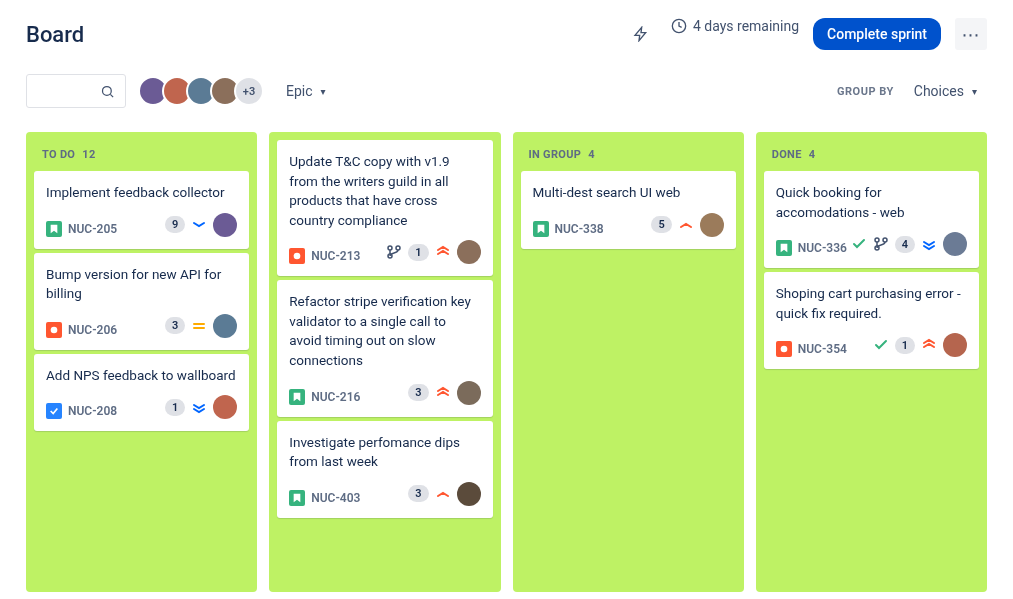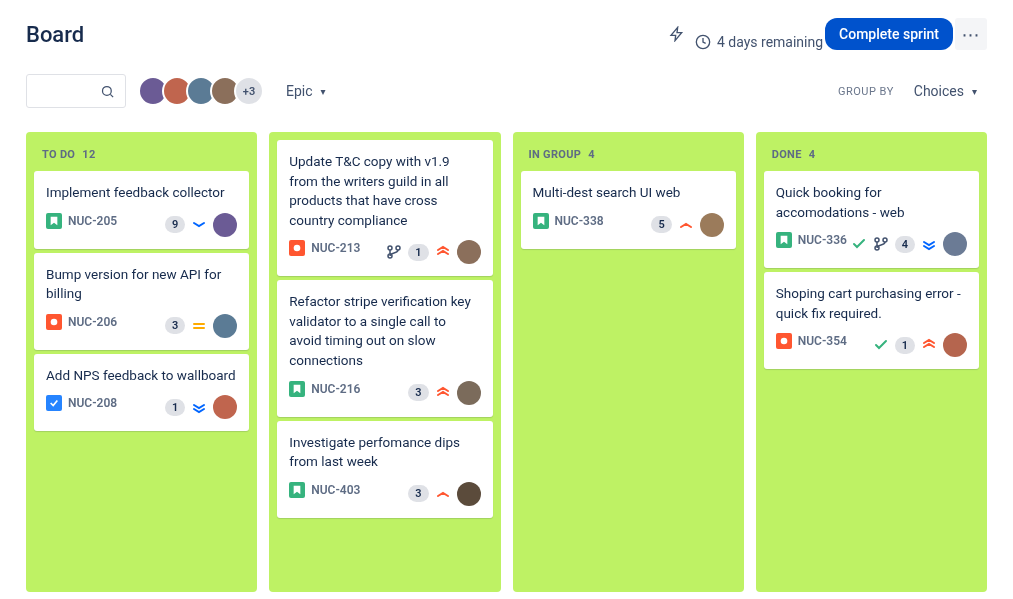--- a/index.html
+++ b/index.html
@@ -1,40 +1,40 @@
 <!DOCTYPE html>
 <html><head>
 <meta charset="utf-8">
 <style>
 *{box-sizing:border-box;margin:0;padding:0;font-family:-apple-system,BlinkMacSystemFont,"Segoe UI",Roboto,sans-serif}
 body{background:#fff;padding:18px 26px;width:1013px;color:#172B4D}
 .header{display:flex;align-items:center;justify-content:space-between;margin-bottom:24px}
 .title{font-size:22px;font-weight:500;color:#172B4D}
-.header-right{display:flex;align-items:flex-end;gap:2px}
+.header-right{display:flex;align-items:flex-start;gap:14px}
 .icon-btn{width:32px;height:32px;border-radius:3px;display:flex;align-items:center;justify-content:center;cursor:pointer;color:#42526E}
 .remaining{font-size:14px;color:#42526E;display:flex;align-items:center;gap:6px}
 .btn-primary{background:#0052CC;color:#fff;border:none;padding:8px 14px;border-radius:12px;font-size:14px;font-weight:500;cursor:pointer}
 .btn-more{background:#F4F5F7;border:none;width:32px;height:32px;border-radius:3px;cursor:pointer;font-size:18px;color:#42526E;letter-spacing:1px}
 .toolbar{display:flex;align-items:center;justify-content:space-between;margin-bottom:24px}
 .toolbar-left{display:flex;align-items:center;gap:12px}
 .search{width:100px;height:34px;border:1px solid #DFE1E6;border-radius:3px;display:flex;align-items:center;justify-content:flex-end;padding:0 10px;background:#fff}
 .avatars{display:flex}
 .avatar{width:30px;height:30px;border-radius:50%;border:2px solid #fff;margin-left:-6px;display:flex;align-items:center;justify-content:center;font-size:11px;font-weight:600;color:#fff}
 .avatar:first-child{margin-left:0}
 .avatar.more{background:#DFE1E6;color:#42526E}
 .dropdown{display:flex;align-items:center;gap:8px;padding:6px 10px;border-radius:3px;cursor:pointer;font-size:14px;color:#42526E}
 .group-by{display:flex;align-items:center;gap:10px}
-.group-by-label{font-size:11px;font-weight:400;color:#6B778C;letter-spacing:0.5px}
+.group-by-label{font-size:11px;font-weight:700;color:#6B778C;letter-spacing:0.5px}
 .board{display:flex;gap:12px}
 .column{flex:1;background:#bef264;border-radius:4px;padding:8px 8px 20px 8px;min-height:460px}
 .col-header{padding:8px 8px 10px 8px;font-size:11px;font-weight:700;color:#5E6C84;letter-spacing:0.3px}
 .col-count{margin-left:4px;color:#5E6C84}
 .card{background:#fff;border-radius:3px;padding:12px;margin-bottom:4px;box-shadow:0 1px 1px rgba(9,30,66,0.15)}
 .card-title{font-size:13.5px;color:#172B4D;line-height:1.45;margin-bottom:10px}
-.card-footer{display:flex;align-items:flex-start;justify-content:space-between}
+.card-footer{display:flex;align-items:flex-end;justify-content:space-between}
 .card-left{display:flex;align-items:center;gap:6px}
 .card-right{display:flex;align-items:center;gap:6px}
 .issue-icon{width:16px;height:16px;border-radius:2px;display:flex;align-items:center;justify-content:center;flex-shrink:0}
 .issue-story{background:#36B37E}
 .issue-bug{background:#FF5630}
 .issue-task{background:#2684FF}
 .issue-key{font-size:12px;font-weight:600;color:#5E6C84}
 .sp-badge{background:#DFE1E6;color:#172B4D;border-radius:10px;font-size:11px;font-weight:600;padding:2px 7px;min-width:20px;text-align:center}
 .priority{width:16px;height:16px;display:flex;align-items:center;justify-content:center}
 .mini-avatar{width:24px;height:24px;border-radius:50%}

